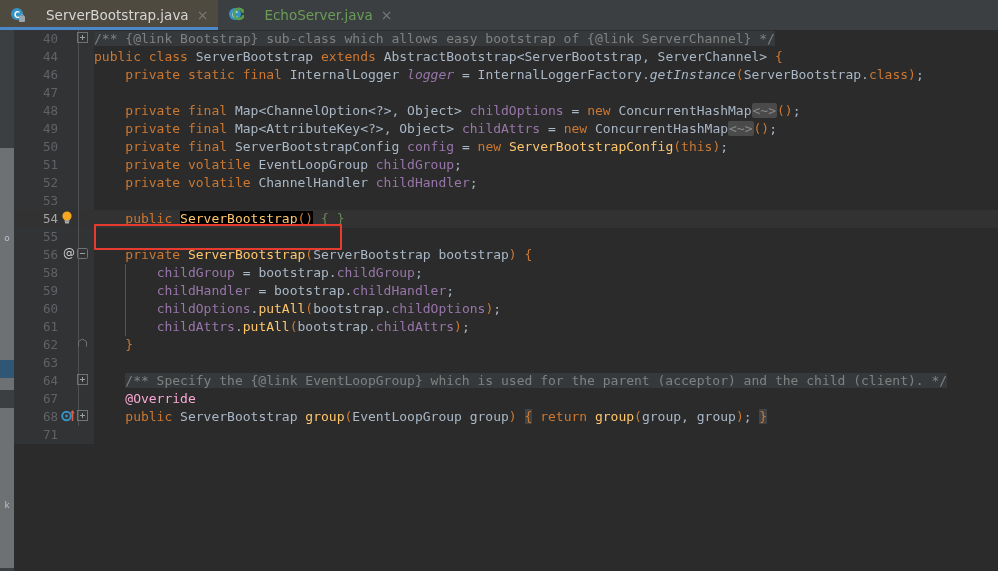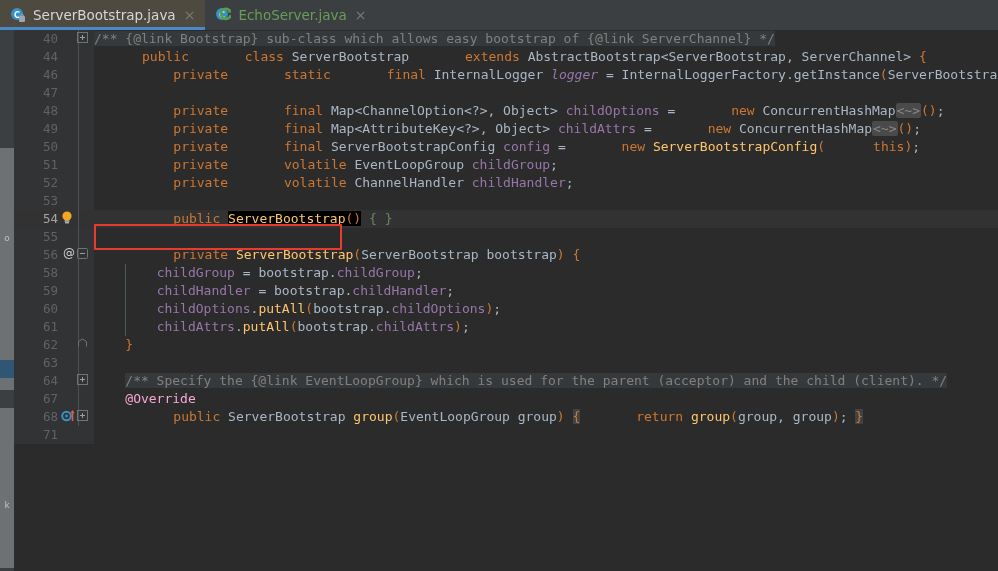--- a/index.html
+++ b/index.html
@@ -26,21 +26,21 @@
     font-size: 13.5px;
     position: relative;
     cursor: default;
   }
   .tab.active { background: #4e4a3f; }
   .tab.active::after {
     content: ""; position: absolute;
     left: 0; right: 0; bottom: 0; height: 3px;
     background: #4a88c7;
   }
-  .tab-label { white-space: nowrap; }
+  .tab-label { white-space: nowrap; margin-left: 13px; }
   .tab.active .tab-label { color: #d6d6d6; }
   .tab.inactive .tab-label { color: #6a9c58; }
   .tab-close {
     font-family: "DejaVu Sans", sans-serif;
     font-size: 14px; color: #7a7a7a;
     line-height: 1; padding: 0 1px;
   }
   .tabicon { width: 16px; height: 16px; flex: 0 0 16px; position: relative; }
 
   
@@ -111,26 +111,26 @@
     position: absolute; left: 64px; top: 0;
     width: 1px; height: 18px; background: #4f5253;
   }
   
   .iguide {
     position: absolute; top: 0; width: 1px; height: 18px;
     background: #4b5d4b;
   }
 
   
-  .kw   { color: #cc7832; margin-left: 48px; }
+  .kw   { color: #cc7832; }
   .cls  { color: #a9b7c6; }
   .fld  { color: #9876aa; }
   .fldi { color: #9876aa; font-style: italic; }
   .mth  { color: #ffc66d; }
-  .mthi { color: #a9b7c6; }
+  .mthi { color: #a9b7c6; font-style: italic; }
   .cmt  { color: #808080; }
   .anno { color: #f9a8d4; }
   .br-y { color: #cc7832; }
   .cbrace { color: #6a8759; }
   .plain{ color: #a9b7c6; }
   .doc-bg { background: #36393b; }
   .hint {
     background: #4a4a4a; color: #888;
     border-radius: 2px; padding: 0 1px;
   }

